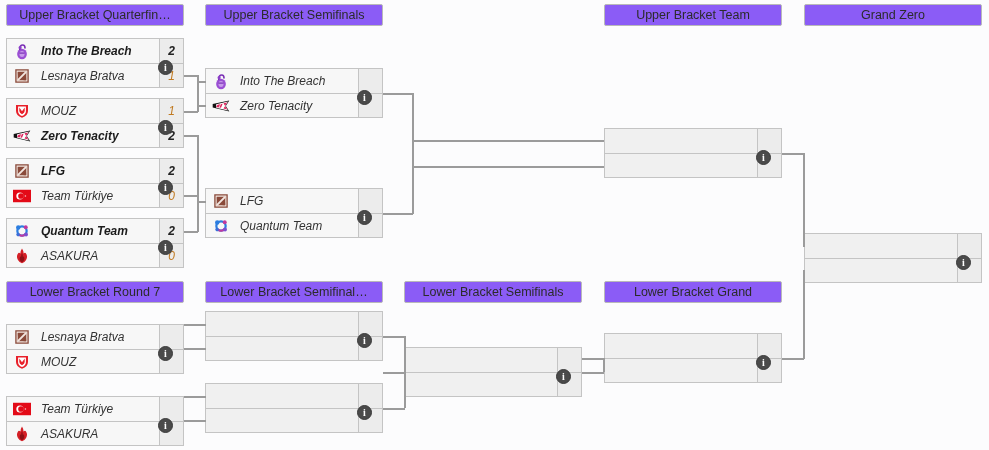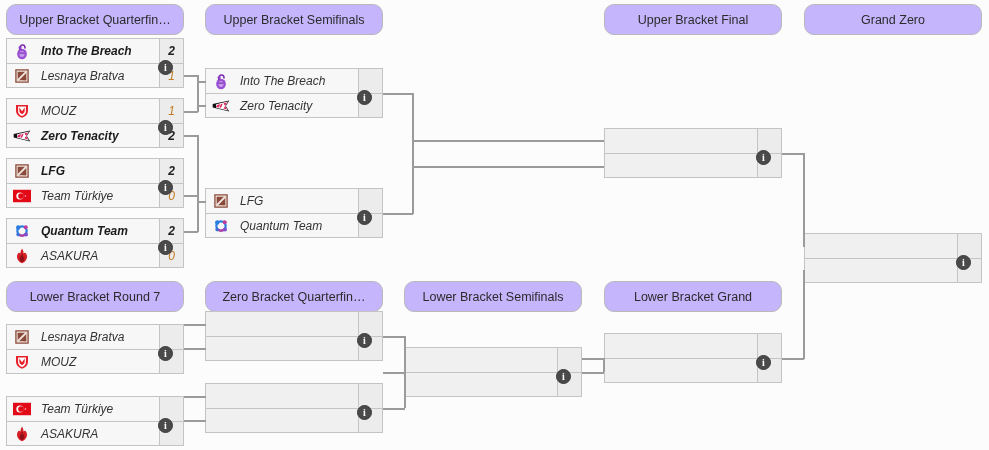--- a/index.html
+++ b/index.html
@@ -8,24 +8,24 @@
     width: 989px; height: 450px;
     background: #fcfcfd;
     font-family: "Liberation Sans", sans-serif;
     overflow: hidden;
   }
   #bracket-root { position: relative; width: 989px; height: 450px; }
 
   
   .round-header {
     position: absolute;
-    height: 31px;
-    background: #c4b5fd;
+    height: 22px;
+    background: #8b5cf6;
     border: 1px solid #b9b9b9;
-    border-radius: 10px;
+    border-radius: 2px;
     color: #2b2b2b;
     font-size: 12.5px;
     display: flex;
     align-items: center;
     justify-content: center;
     white-space: nowrap;
     overflow: hidden;
     text-overflow: ellipsis;
     padding: 0 4px;
   }
@@ -145,24 +145,24 @@
       <div class="conn h" style="left: 383px; top: 408px; width: 22px;"></div>
       <div class="conn v" style="left: 404px; top: 336px; height: 72px;"></div>
       <div class="conn h" style="left: 383px; top: 372px; width: 22px;"></div>
       <div class="conn h" style="left: 582px; top: 372px; width: 22px;"></div>
       <div class="conn h" style="left: 582px; top: 358px; width: 22px;"></div>
       <div class="conn v" style="left: 603px; top: 358px; height: 14px;"></div>
     </div>
   <div id="headers-layer">
       <div class="round-header" title="Upper Bracket Quarterfinals" style="left: 6px; top: 4px; width: 178px;">Upper Bracket Quarterfin…</div>
       <div class="round-header" title="Upper Bracket Semifinals" style="left: 205px; top: 4px; width: 178px;">Upper Bracket Semifinals</div>
-      <div class="round-header" title="Upper Bracket Final" style="left: 604px; top: 4px; width: 178px;">Upper Bracket Final</div>
+      <div class="round-header" title="Upper Bracket Final" style="left: 604px; top: 4px; width: 178px;">Upper Bracket Team</div>
       <div class="round-header" title="Grand Final" style="left: 804px; top: 4px; width: 178px;">Grand Zero</div>
       <div class="round-header" title="Lower Bracket Round 1" style="left: 6px; top: 281px; width: 178px;">Lower Bracket Round 7</div>
-      <div class="round-header" title="Lower Bracket Quarterfinals" style="left: 205px; top: 281px; width: 178px;">Zero Bracket Quarterfin…</div>
+      <div class="round-header" title="Lower Bracket Quarterfinals" style="left: 205px; top: 281px; width: 178px;">Lower Bracket Semifinal…</div>
       <div class="round-header" title="Lower Bracket Semifinal" style="left: 404px; top: 281px; width: 178px;">Lower Bracket Semifinals</div>
       <div class="round-header" title="Lower Bracket Final" style="left: 604px; top: 281px; width: 178px;">Lower Bracket Grand</div>
     </div>
   <div id="matches-layer">
       <div class="match wide" style="left: 6px; top: 38px; width: 178px; height: 50px;">
         <div class="row filled">
           <div class="logo-cell">
             <svg class="logo" viewBox="0 0 24 24">
               <ellipse cx="12" cy="16" rx="6.5" ry="7" fill="#9b4fd4"></ellipse>
               <ellipse cx="12" cy="16" rx="3.4" ry="4" fill="#c79aea"></ellipse>

